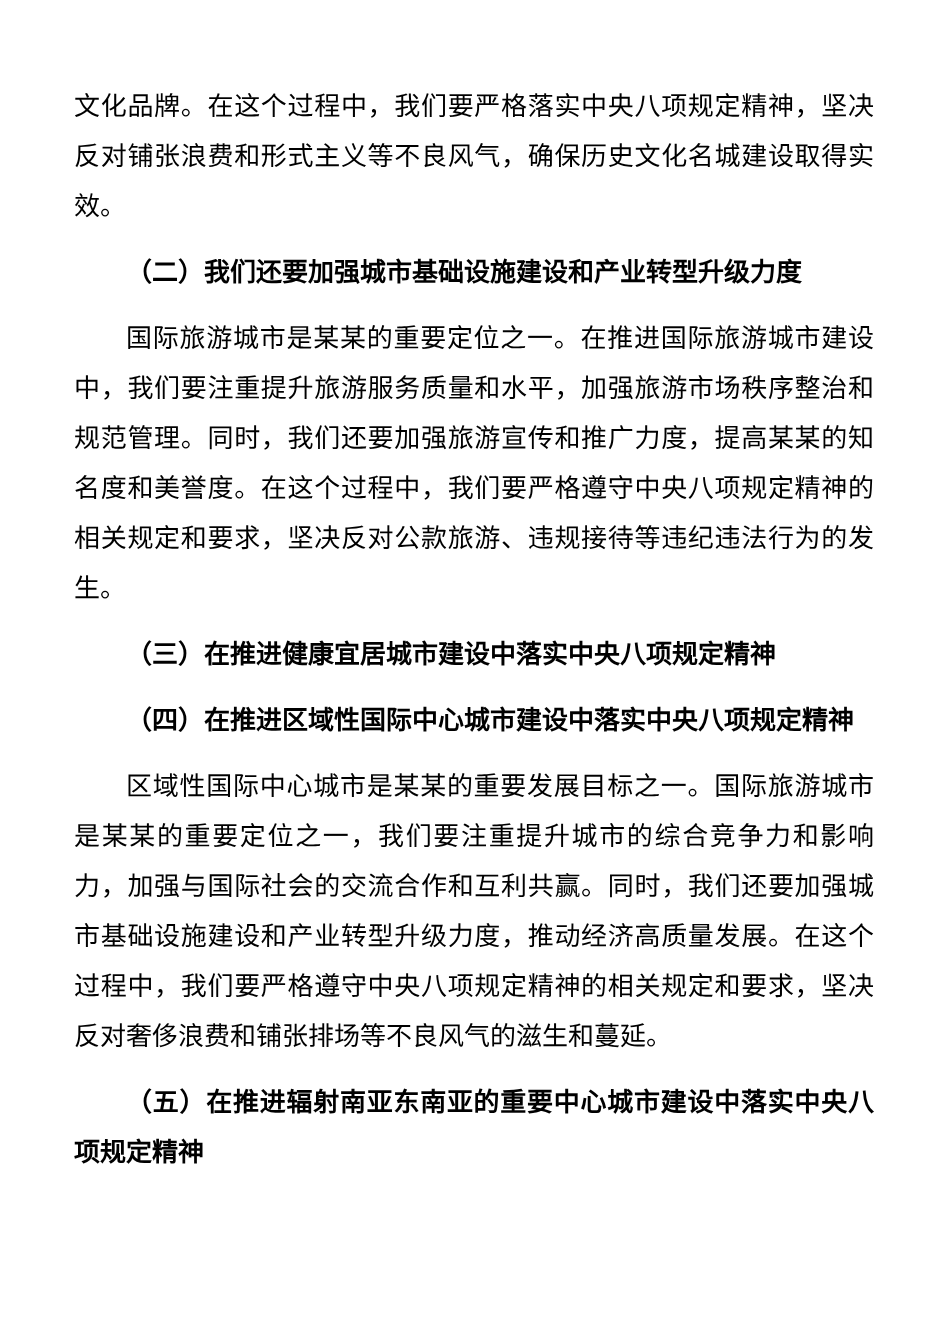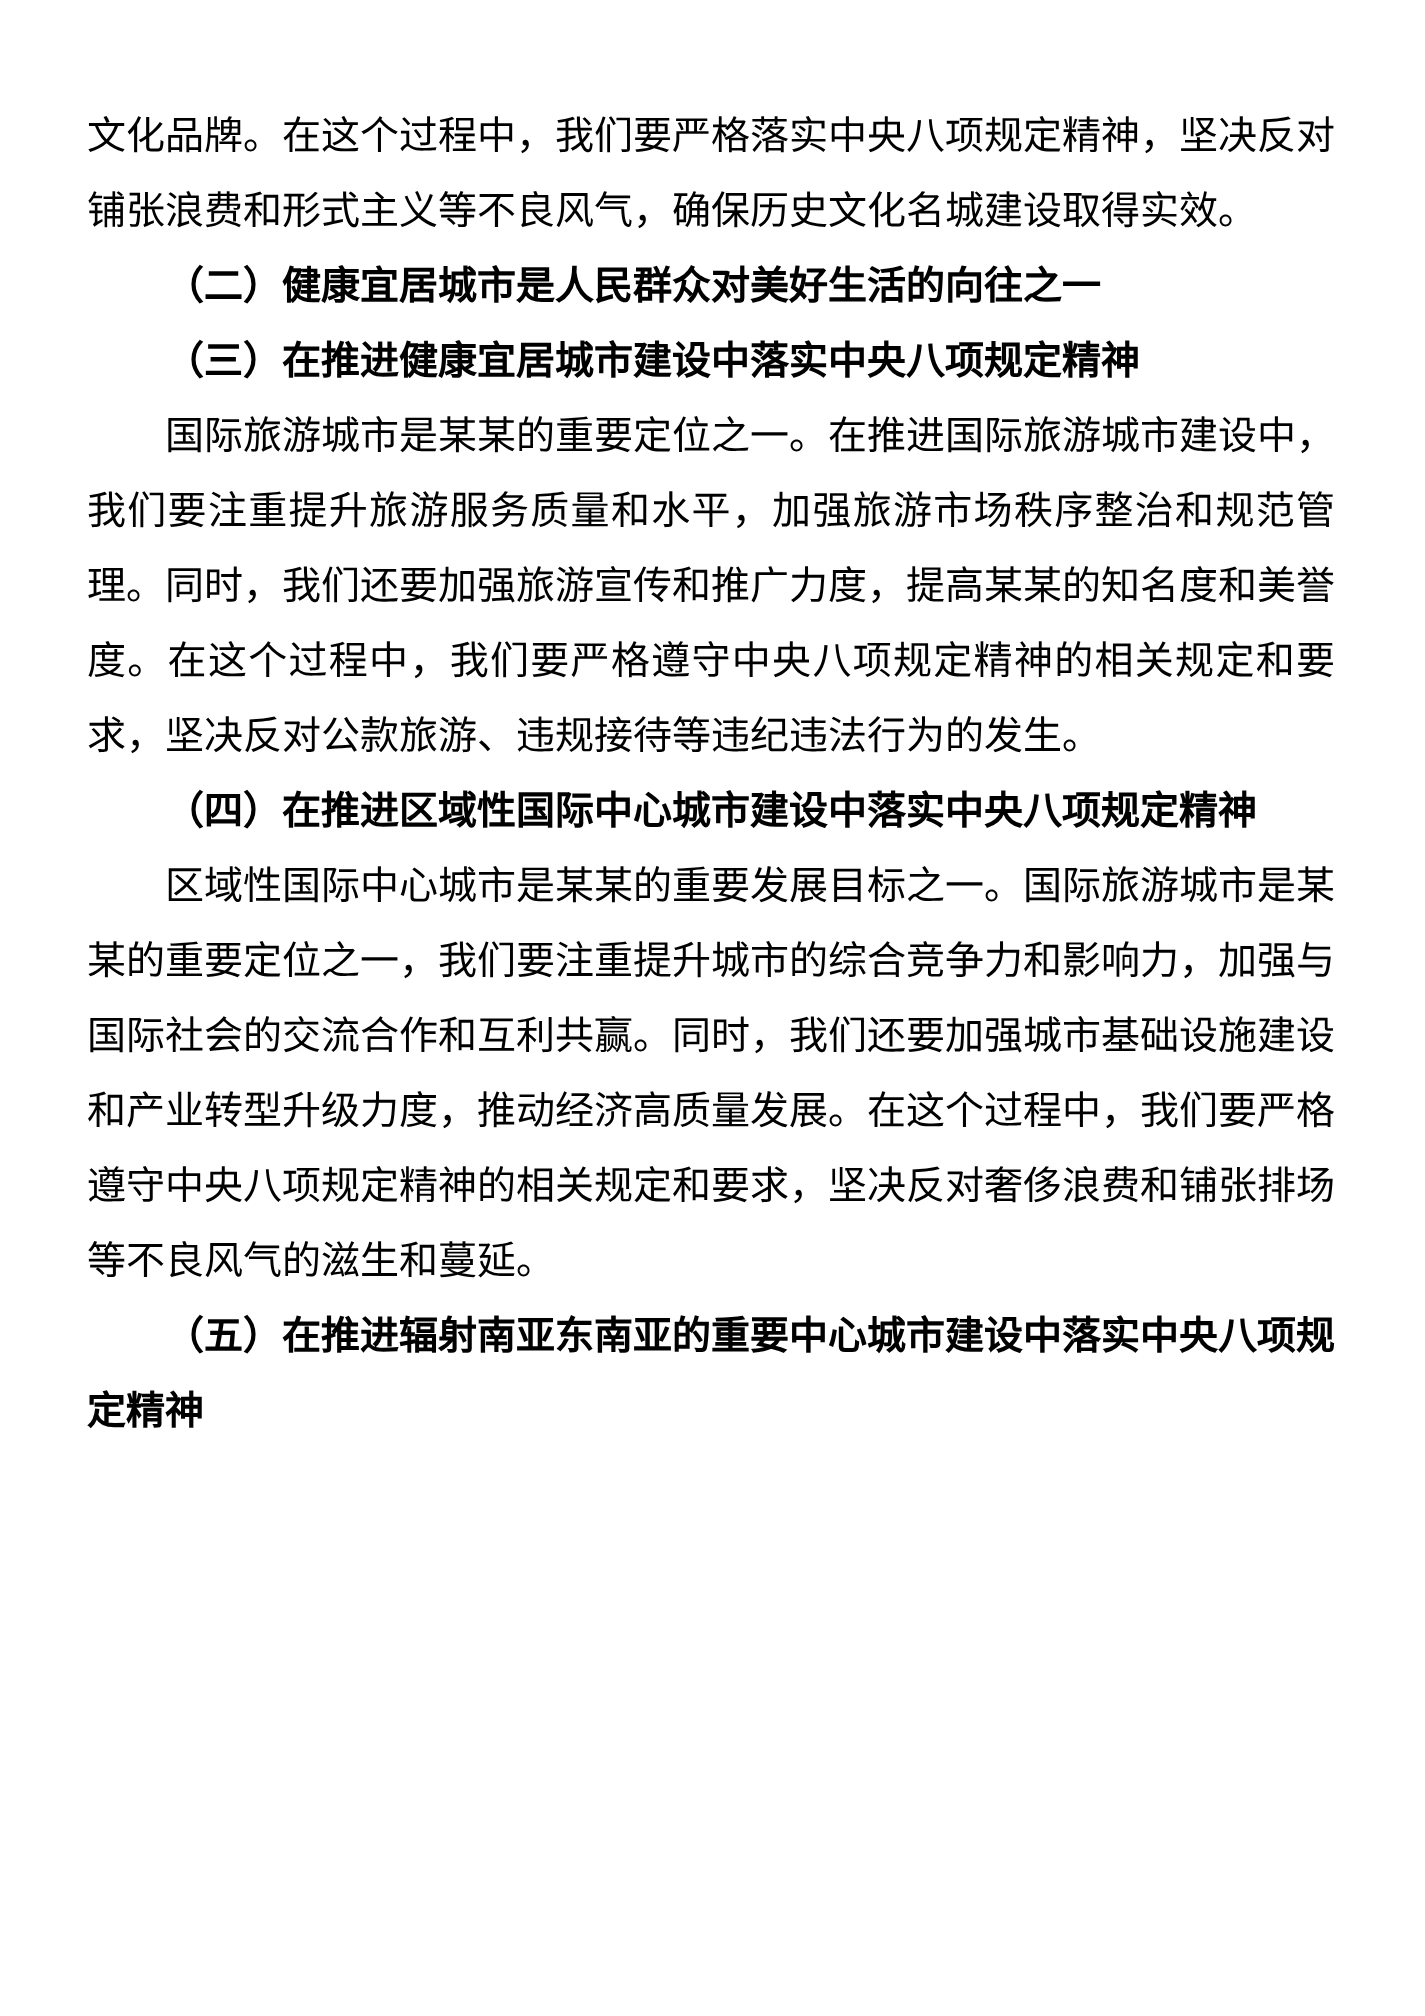--- a/index.html
+++ b/index.html
@@ -21,35 +21,35 @@
     width: 832px;
     font-family: "Liberation Sans", sans-serif;
     font-size: 26px;
     line-height: 50px;
     color: #000000;
     text-align: justify;
     text-justify: inter-character;
     letter-spacing: 0;
     word-break: break-all;
   }
-  .block { margin: 0; padding: 0; }
+  .block { margin: 16px; padding: 0; }
   .block.paragraph { text-indent: 2em; }
   .block.paragraph-continuation { text-indent: 0; }
   .block.heading {
     text-indent: 2em;
     font-weight: 700;
   }
 </style>
 </head>
 <body>
 
 <main class="page">
   <section class="content" id="doc-content">
 
   <p class="block paragraph-continuation">文化品牌。在这个过程中，我们要严格落实中央八项规定精神，坚决反对铺张浪费和形式主义等不良风气，确保历史文化名城建设取得实效。</p>
-      <p class="block heading">（二）健康宜居城市是人民群众对美好生活的向往之一</p>
+      <p class="block heading">（二）我们还要加强城市基础设施建设和产业转型升级力度</p>
+      <p class="block paragraph">国际旅游城市是某某的重要定位之一。在推进国际旅游城市建设中，我们要注重提升旅游服务质量和水平，加强旅游市场秩序整治和规范管理。同时，我们还要加强旅游宣传和推广力度，提高某某的知名度和美誉度。在这个过程中，我们要严格遵守中央八项规定精神的相关规定和要求，坚决反对公款旅游、违规接待等违纪违法行为的发生。</p>
       <p class="block heading">（三）在推进健康宜居城市建设中落实中央八项规定精神</p>
-      <p class="block paragraph">国际旅游城市是某某的重要定位之一。在推进国际旅游城市建设中，我们要注重提升旅游服务质量和水平，加强旅游市场秩序整治和规范管理。同时，我们还要加强旅游宣传和推广力度，提高某某的知名度和美誉度。在这个过程中，我们要严格遵守中央八项规定精神的相关规定和要求，坚决反对公款旅游、违规接待等违纪违法行为的发生。</p>
       <p class="block heading">（四）在推进区域性国际中心城市建设中落实中央八项规定精神</p>
       <p class="block paragraph">区域性国际中心城市是某某的重要发展目标之一。国际旅游城市是某某的重要定位之一，我们要注重提升城市的综合竞争力和影响力，加强与国际社会的交流合作和互利共赢。同时，我们还要加强城市基础设施建设和产业转型升级力度，推动经济高质量发展。在这个过程中，我们要严格遵守中央八项规定精神的相关规定和要求，坚决反对奢侈浪费和铺张排场等不良风气的滋生和蔓延。</p>
       <p class="block heading">（五）在推进辐射南亚东南亚的重要中心城市建设中落实中央八项规定精神</p>
     </section>
 </main>
 
 </body></html>

